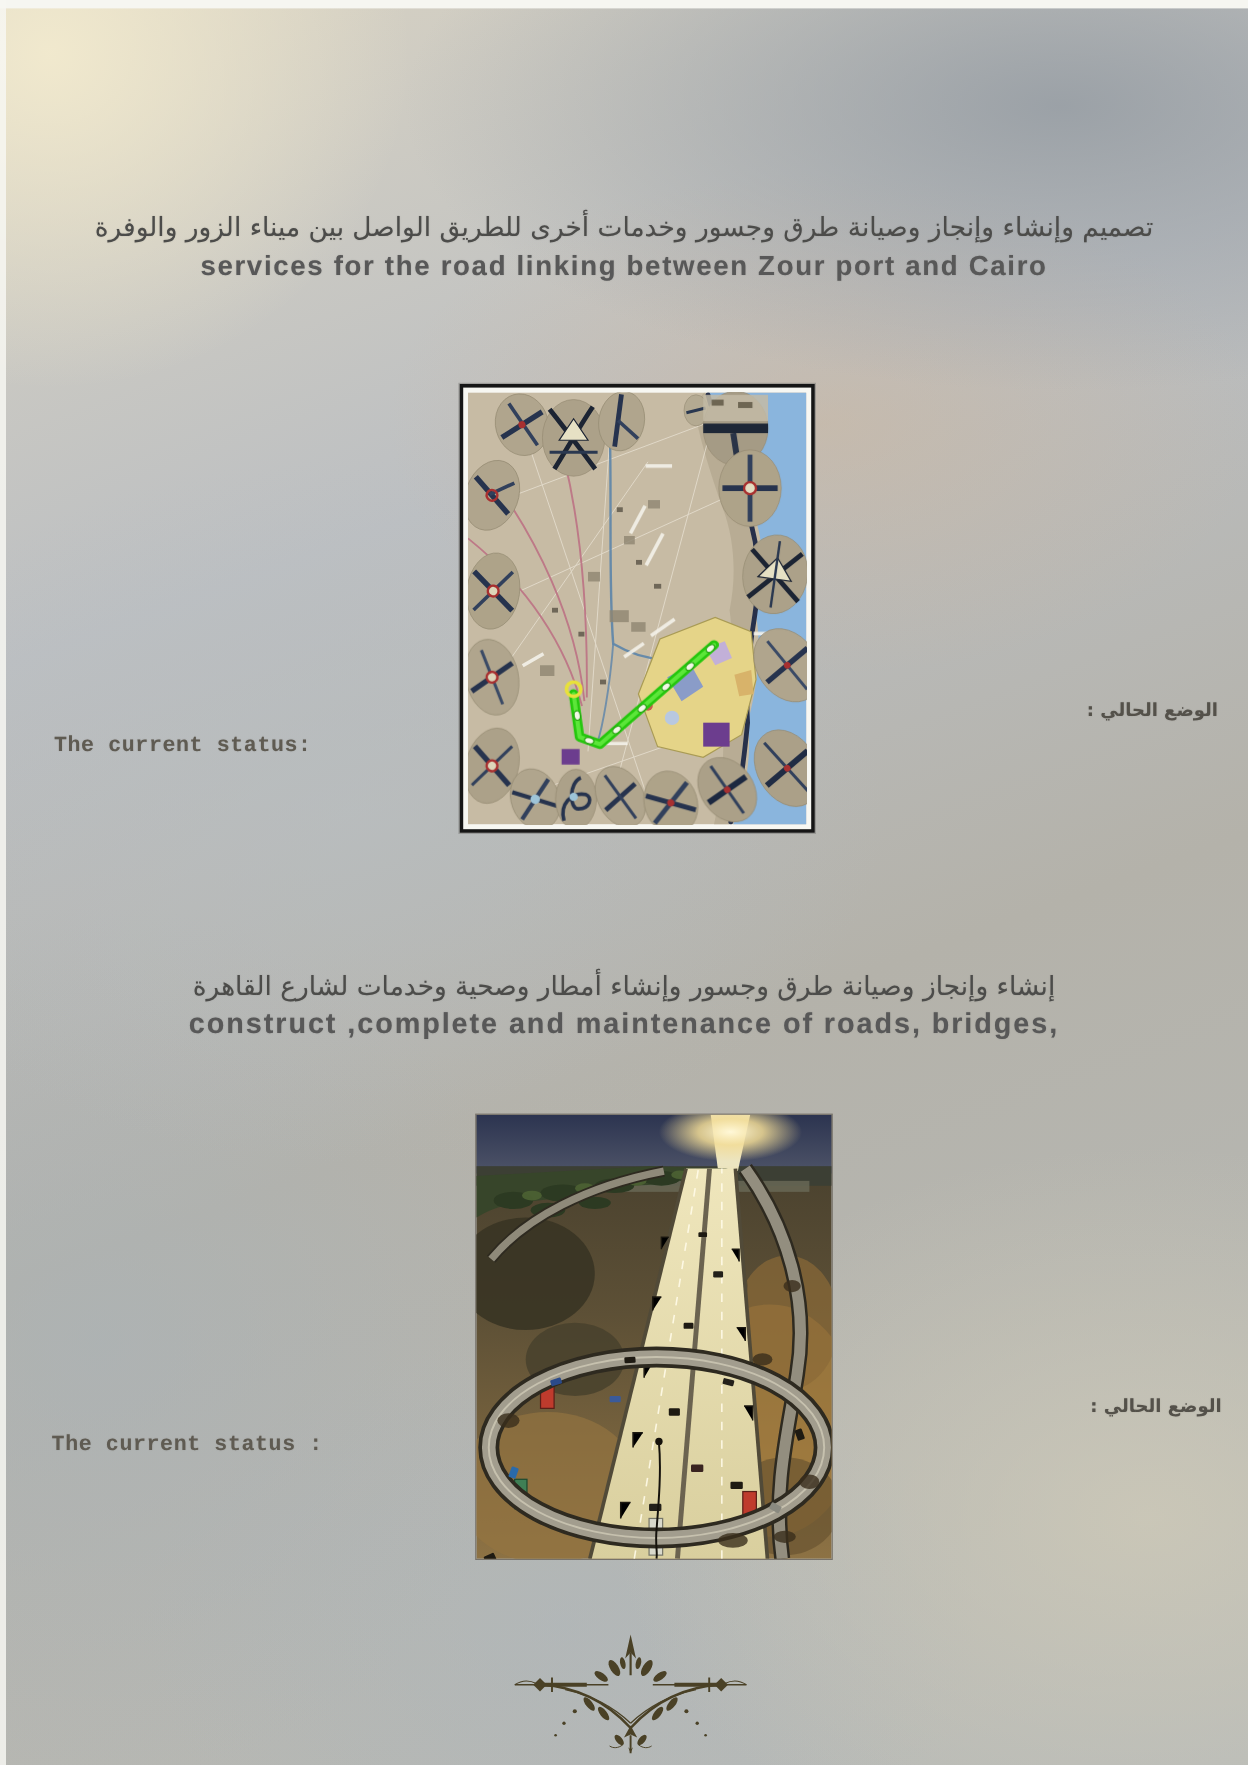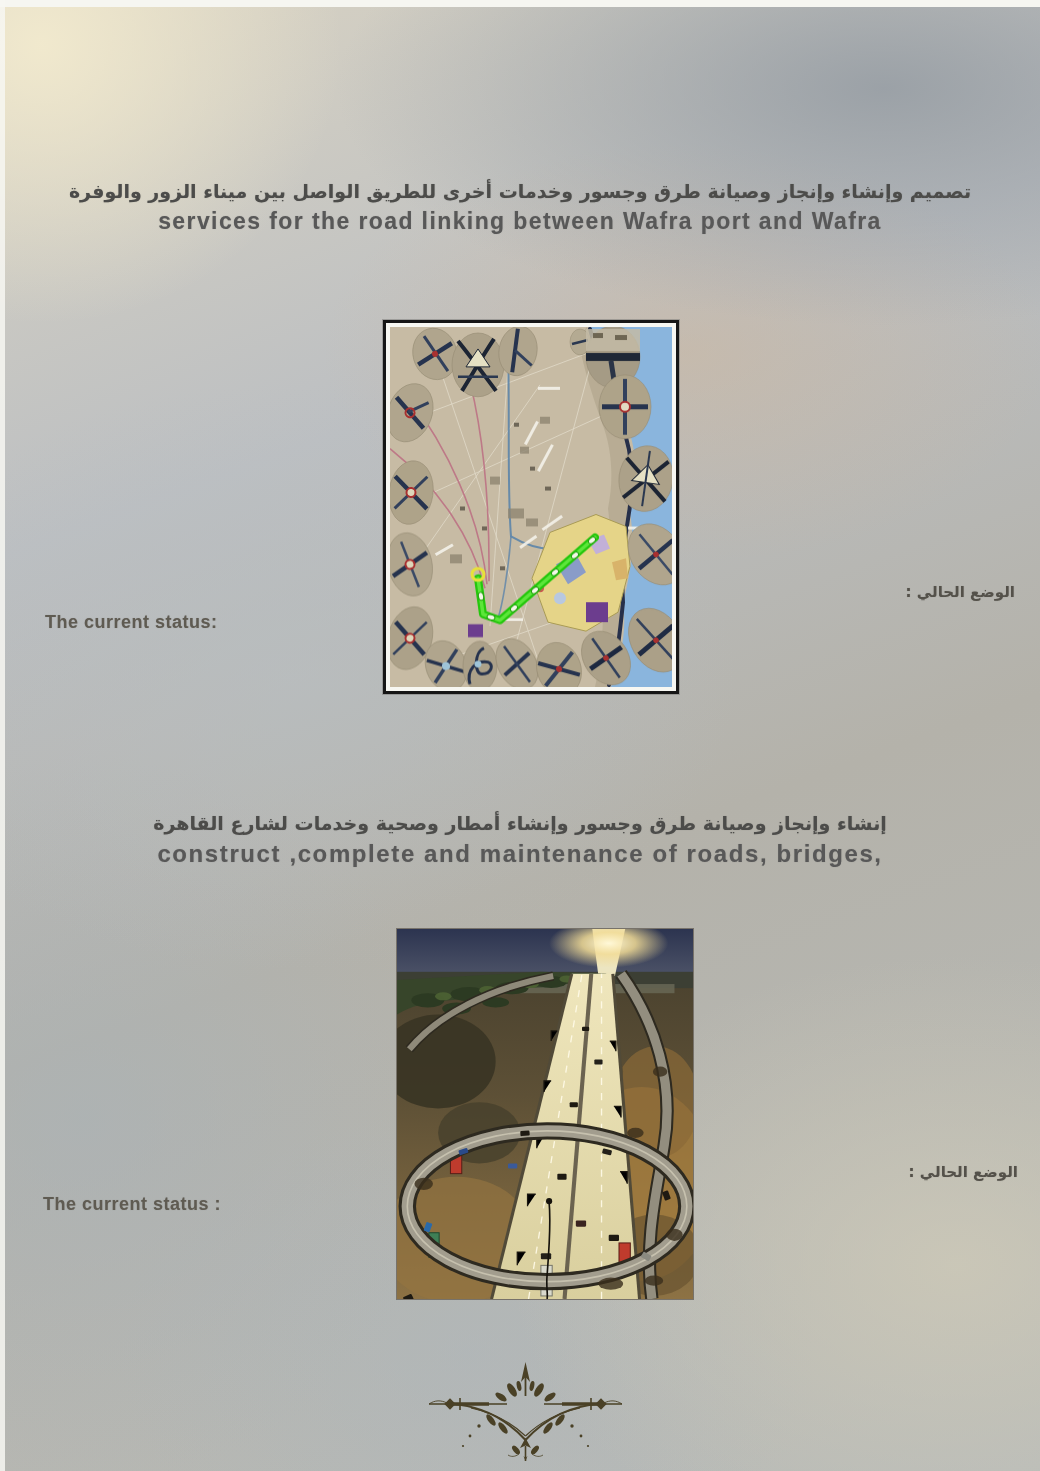--- a/index.html
+++ b/index.html
@@ -18,30 +18,30 @@
       radial-gradient(ellipse 640px 420px at 28% 46%, rgba(184,190,193,0.6), rgba(184,190,193,0) 70%),
       radial-gradient(ellipse 540px 520px at 8% 76%, rgba(168,178,185,0.55), rgba(168,178,185,0) 70%),
       radial-gradient(ellipse 620px 430px at 92% 86%, rgba(208,203,184,0.75), rgba(208,203,184,0) 72%),
       radial-gradient(ellipse 500px 350px at 45% 92%, rgba(173,182,188,0.5), rgba(173,182,188,0) 70%),
       linear-gradient(160deg,#d9d3c3 0%,#bcbfc2 30%,#b4b2aa 58%,#b8bbb9 100%);
   }
   .edge-top{position:absolute;left:0;top:0;width:1040px;height:7px;background:#f6f6f1;}
   .edge-left{position:absolute;left:0;top:0;width:5px;height:1471px;background:rgba(247,247,242,0.85);}
   .header{position:absolute;left:0;width:1040px;text-align:center;}
   .header .ar{
-    font-family:"DejaVu Sans",sans-serif;font-weight:bold;font-size:19px;line-height:26px;
+    font-family:"DejaVu Sans",sans-serif;font-weight:normal;font-size:22px;line-height:26px;
     color:#4c4c4a;margin-bottom:4px;text-shadow:0 0 1px rgba(76,76,74,0.35);
   }
   .header .en{
     font-weight:bold;font-size:23px;line-height:27px;letter-spacing:1.4px;
     color:#585858;text-shadow:0 0 1px rgba(88,88,88,0.4);
   }
   .header2 .en{font-size:24px;letter-spacing:1.6px;}
   .status-en{
-    position:absolute;font-family:Liberation Sans, sans-serif;font-weight:bold;
+    position:absolute;font-family:Liberation Mono, monospace;font-weight:bold;
     font-size:18px;color:#5f5b52;letter-spacing:0.5px;text-shadow:0 0 1px rgba(95,91,82,0.3);
   }
   .status-ar{
     position:absolute;font-family:"DejaVu Sans",sans-serif;font-weight:bold;
     font-size:15px;color:#54514a;text-shadow:0 0 1px rgba(84,81,74,0.3);
   }
   .fig-map{
     position:absolute;left:383px;top:320px;width:296px;height:374px;
     box-sizing:border-box;background:#f7f7f2;border:3px solid #161616;padding:4px;
     box-shadow:0 0 0 1px rgba(120,120,118,0.5);
@@ -57,21 +57,21 @@
 </style>
 </head>
 <body>
 
 <div class="page">
   <div class="edge-top"></div>
   <div class="edge-left"></div>
 
   <div class="header" style="top:178px;">
     <div class="ar" dir="rtl">تصميم وإنشاء وإنجاز وصيانة طرق وجسور وخدمات أخرى للطريق الواصل بين ميناء الزور والوفرة</div>
-    <div class="en">services  for the road linking between Wafra port and Wafra</div>
+    <div class="en">services  for the road linking between Zour port and Cairo</div>
   </div>
 
   <div class="fig-map">
     <svg viewBox="0 0 282 361" preserveAspectRatio="none">
       <rect width="282" height="361" fill="#c7bba4"></rect>
       <rect width="282" height="361" fill="url(#mapnoise)" opacity="0"></rect>
 
       <path d="M199 0 L282 0 L282 361 L221 361 C231 332 237 305 233 276 C241 247 245 215 240 186 C249 158 247 124 237 98 C226 72 211 38 204 16 Z" fill="#8ab5dd"></path>
 
       <path d="M197 0 C204 28 215 58 227 90 C239 120 243 152 237 186 C232 216 229 246 231 276 C228 306 225 334 218 361 L205 361 C212 330 214 300 212 272 C218 240 222 210 218 182 C224 152 222 122 212 96 C202 68 192 36 188 10 Z" fill="#b6ab92" opacity="0.9"></path>

